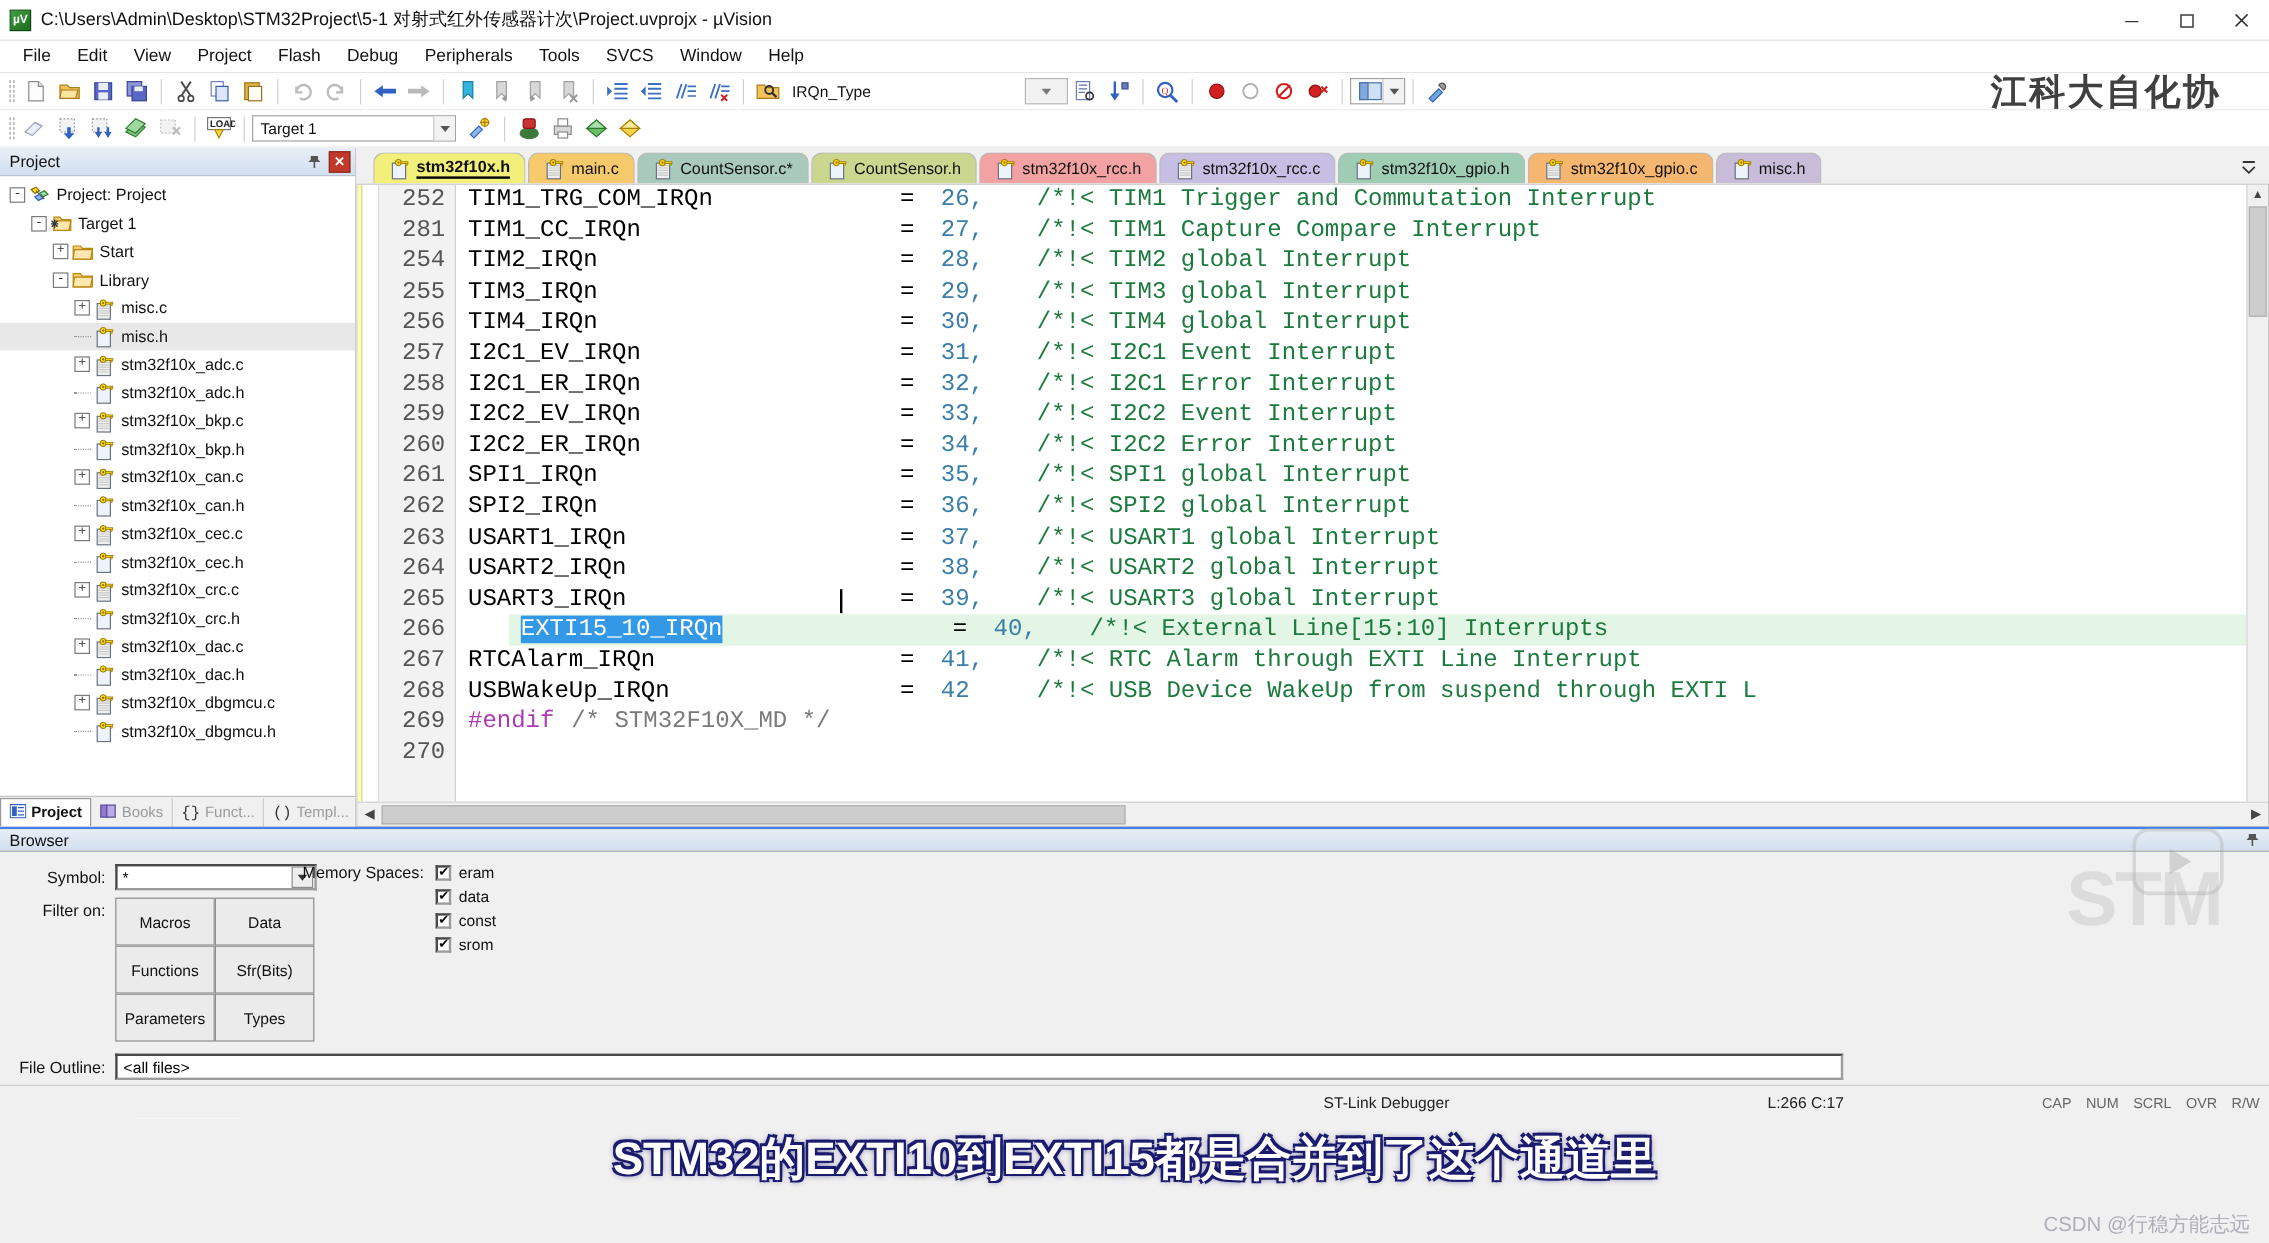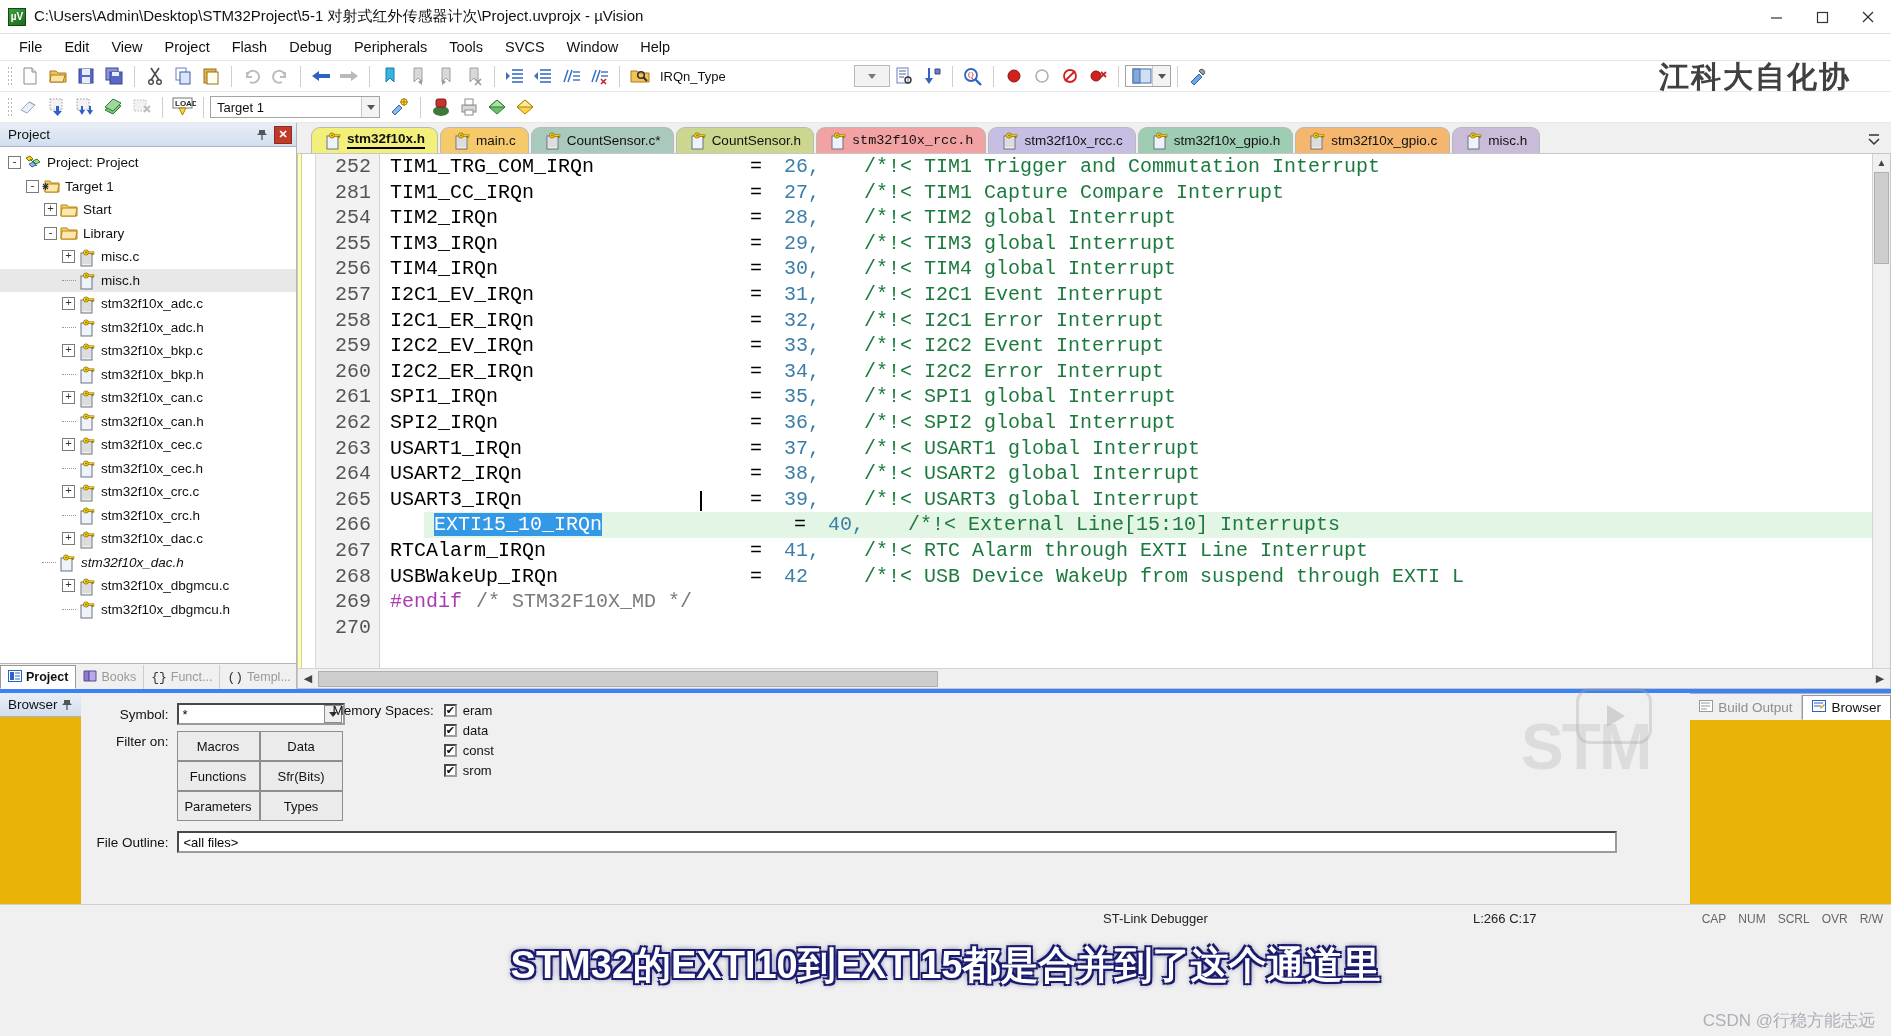--- a/index.html
+++ b/index.html
@@ -192,22 +192,22 @@
     background:#cdcdcd; border:1px solid #b0b0b0; }
   .vscroll {
     width:18px; background:#f0f0f0; border-left:1px solid #d3d3d3;
     display:flex; flex-direction:column; align-items:center;
   }
   .vs-arrow { width:16px; height:17px; display:flex; align-items:center; justify-content:center;
     font-size:10px; color:#444; }
   .vs-thumb { width:15px; height:92px; background:#cdcdcd; border:1px solid #b0b0b0; margin-top:1px; }
 
   
-  .browser-pane { background:#eab308; border-top:4px solid #3b82f6; height: 215px;
-    display:flex; flex-direction:row; position:relative; }
+  .browser-pane { background:#eab308; border-top:2px solid #3b82f6; height: 215px;
+    display:flex; flex-direction:column; position:relative; }
   .browser-header {
     height:24px; background:linear-gradient(#e8eef6,#d2dff0);
     display:flex; align-items:center; padding:0 5px 0 8px;
     font-size:13.5px; color:#111; border-bottom:1px solid #aab6c6;
   }
   .browser-body { flex:1; background:#f0f0f0; padding: 10px 0 0 0; position:relative; }
   .row { display:flex; align-items:center; margin-bottom:6px; }
   .lbl-r { width:96px; text-align:right; font-size:13.5px; color:#111; padding-right:8px; }
   .symbol-combo {
     width: 168px; height:22px; border:2px inset #9c9c9c; background:#fff;
@@ -215,21 +215,21 @@
   }
   .symbol-combo .arrow2 {
     width:18px; height:18px; margin-left:auto; margin-right:1px;
     background:#eee; border:1px solid #8d8d8d;
     display:flex; align-items:center; justify-content:center;
   }
   .symbol-combo .arrow2::after { content:""; border-left:4px solid transparent;
     border-right:4px solid transparent; border-top:5px solid #333; }
   .filter-grid { display:grid; grid-template-columns: 83px 83px; }
   .fbtn {
-    height:30px; border:1px solid #8d8d8d; background:#ebebeb;
+    height:40px; border:1px solid #8d8d8d; background:#ebebeb;
     font-size:13px; display:flex; align-items:center; justify-content:center; color:#111;
   }
   .memspaces { position:absolute; left:252px; top:10px; display:flex; }
   .ms-label { font-size:13.5px; color:#111; margin-right:10px; }
   .ms-list { display:flex; flex-direction:column; gap:5px; }
   .ms-item { display:flex; align-items:center; gap:6px; font-size:13px; color:#111; }
   .cbx { width:13px; height:13px; border:2px inset #9c9c9c; background:#fff;
     display:flex; align-items:center; justify-content:center; font-size:11px; color:#111; line-height:1;}
   .fileoutline {
     width: 1440px; height:22px; border:2px inset #9c9c9c; background:#fff;
@@ -916,21 +916,21 @@
               </g>
               <g>
                 <circle cx="8" cy="3.5" r="2.6" fill="#ffd910" stroke="#8a6d00" stroke-width="0.8"></circle>
                 <circle cx="8" cy="3.5" r="0.9" fill="#8a6d00"></circle>
                 <rect x="10" y="2.8" width="6" height="1.6" fill="#ffd910" stroke="#8a6d00" stroke-width="0.6"></rect>
                 <rect x="14" y="4.2" width="1.4" height="1.6" fill="#ffd910" stroke="#8a6d00" stroke-width="0.5"></rect>
               </g>
             </svg></span>
           <span class="tlabel">stm32f10x_dac.c</span>
         </div>
-        <div class="tnode" style="padding-left: 42px; font-style: italic;">
+        <div class="tnode" style="padding-left: 62px;">
           <span class="dots"></span>
           <span class="ic"><svg width="18" height="18" viewBox="0 0 18 18">
               <rect x="3" y="4" width="11" height="13" fill="#eef3fb" stroke="#6b7280"></rect>
               <g>
                 <circle cx="8" cy="3.5" r="2.6" fill="#ffd910" stroke="#8a6d00" stroke-width="0.8"></circle>
                 <circle cx="8" cy="3.5" r="0.9" fill="#8a6d00"></circle>
                 <rect x="10" y="2.8" width="6" height="1.6" fill="#ffd910" stroke="#8a6d00" stroke-width="0.6"></rect>
                 <rect x="14" y="4.2" width="1.4" height="1.6" fill="#ffd910" stroke="#8a6d00" stroke-width="0.5"></rect>
               </g>
             </svg></span>
@@ -1071,21 +1071,21 @@
               <g>
                 <circle cx="8" cy="3.5" r="2.6" fill="#ffd910" stroke="#8a6d00" stroke-width="0.8"></circle>
                 <circle cx="8" cy="3.5" r="0.9" fill="#8a6d00"></circle>
                 <rect x="10" y="2.8" width="6" height="1.6" fill="#ffd910" stroke="#8a6d00" stroke-width="0.6"></rect>
                 <rect x="14" y="4.2" width="1.4" height="1.6" fill="#ffd910" stroke="#8a6d00" stroke-width="0.5"></rect>
               </g>
             </svg>
           </span>
           <span class="lbl">CountSensor.h</span>
         </div>
-        <div class="etab" style="background: rgb(242, 162, 162); font-family: Liberation Mono, monospace;">
+        <div class="etab" style="background: rgb(242, 162, 162);">
           <span style="display: flex; align-items: center;">
             <svg width="18" height="18" viewBox="0 0 18 18">
               <rect x="3" y="4" width="11" height="13" fill="#eef3fb" stroke="#6b7280"></rect>
               <g>
                 <circle cx="8" cy="3.5" r="2.6" fill="#ffd910" stroke="#8a6d00" stroke-width="0.8"></circle>
                 <circle cx="8" cy="3.5" r="0.9" fill="#8a6d00"></circle>
                 <rect x="10" y="2.8" width="6" height="1.6" fill="#ffd910" stroke="#8a6d00" stroke-width="0.6"></rect>
                 <rect x="14" y="4.2" width="1.4" height="1.6" fill="#ffd910" stroke="#8a6d00" stroke-width="0.5"></rect>
               </g>
             </svg>

